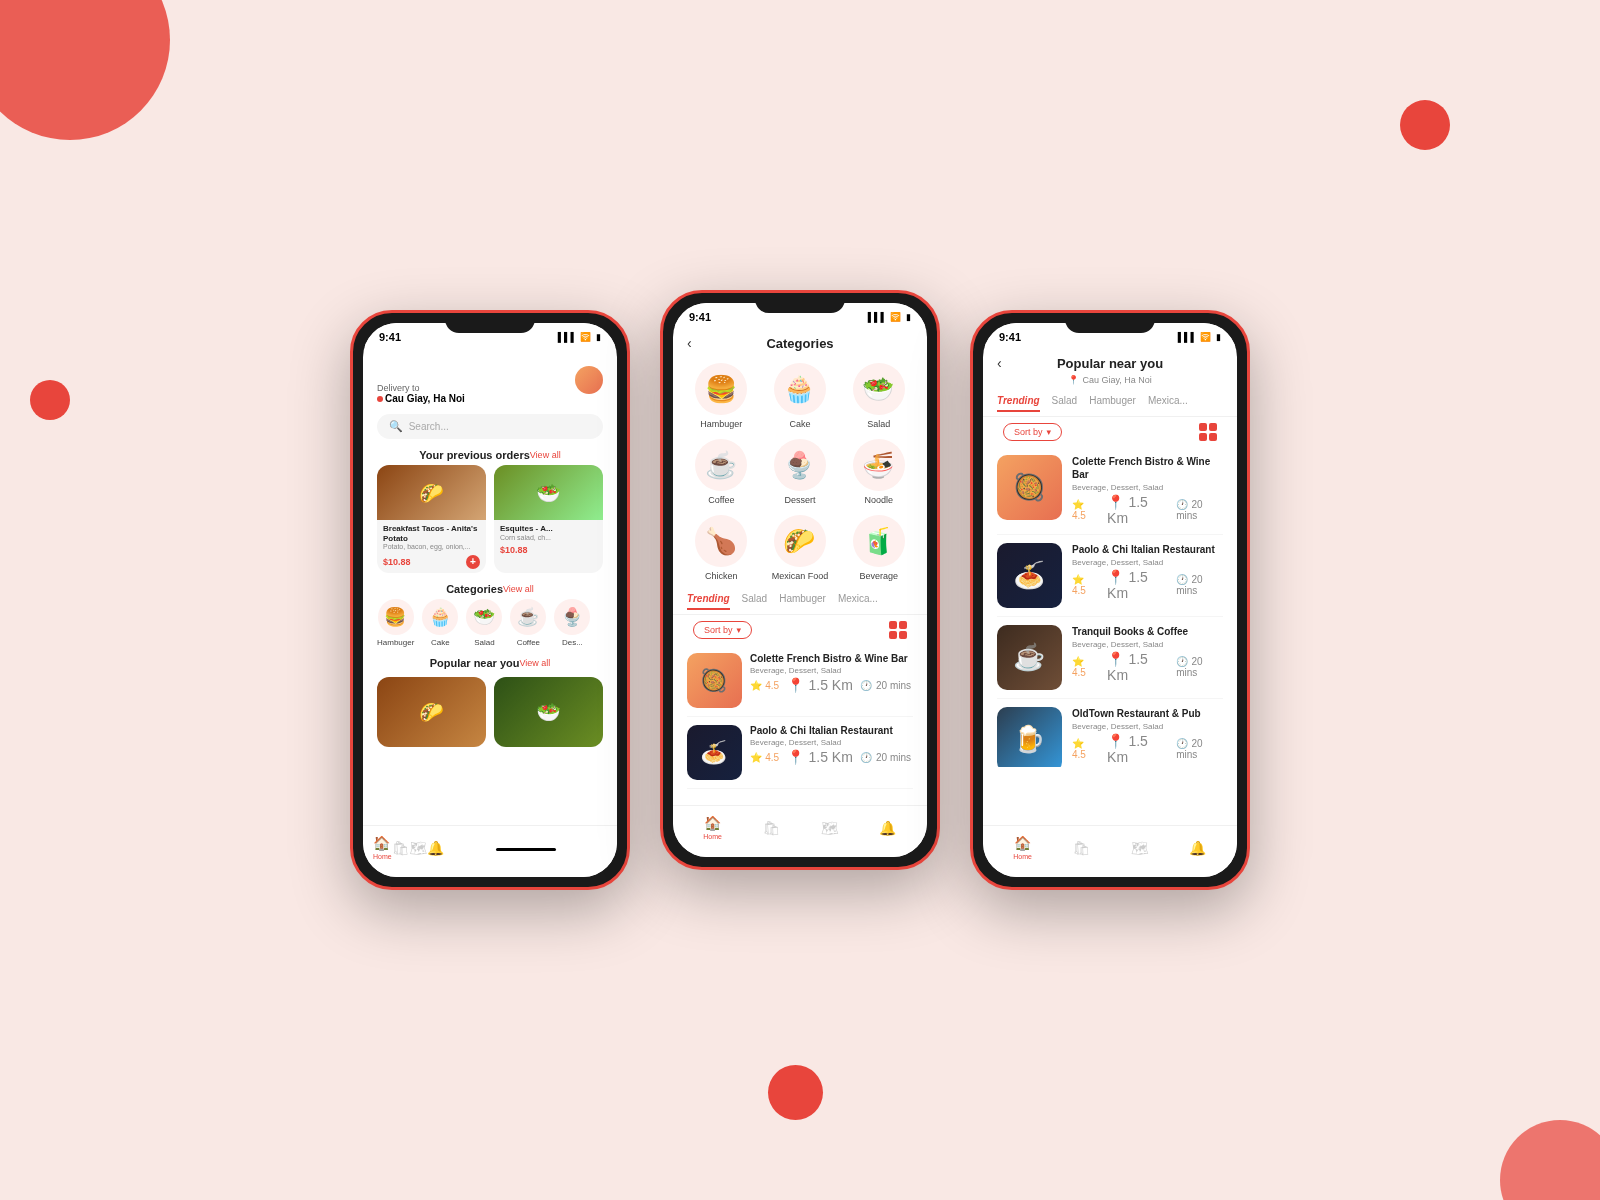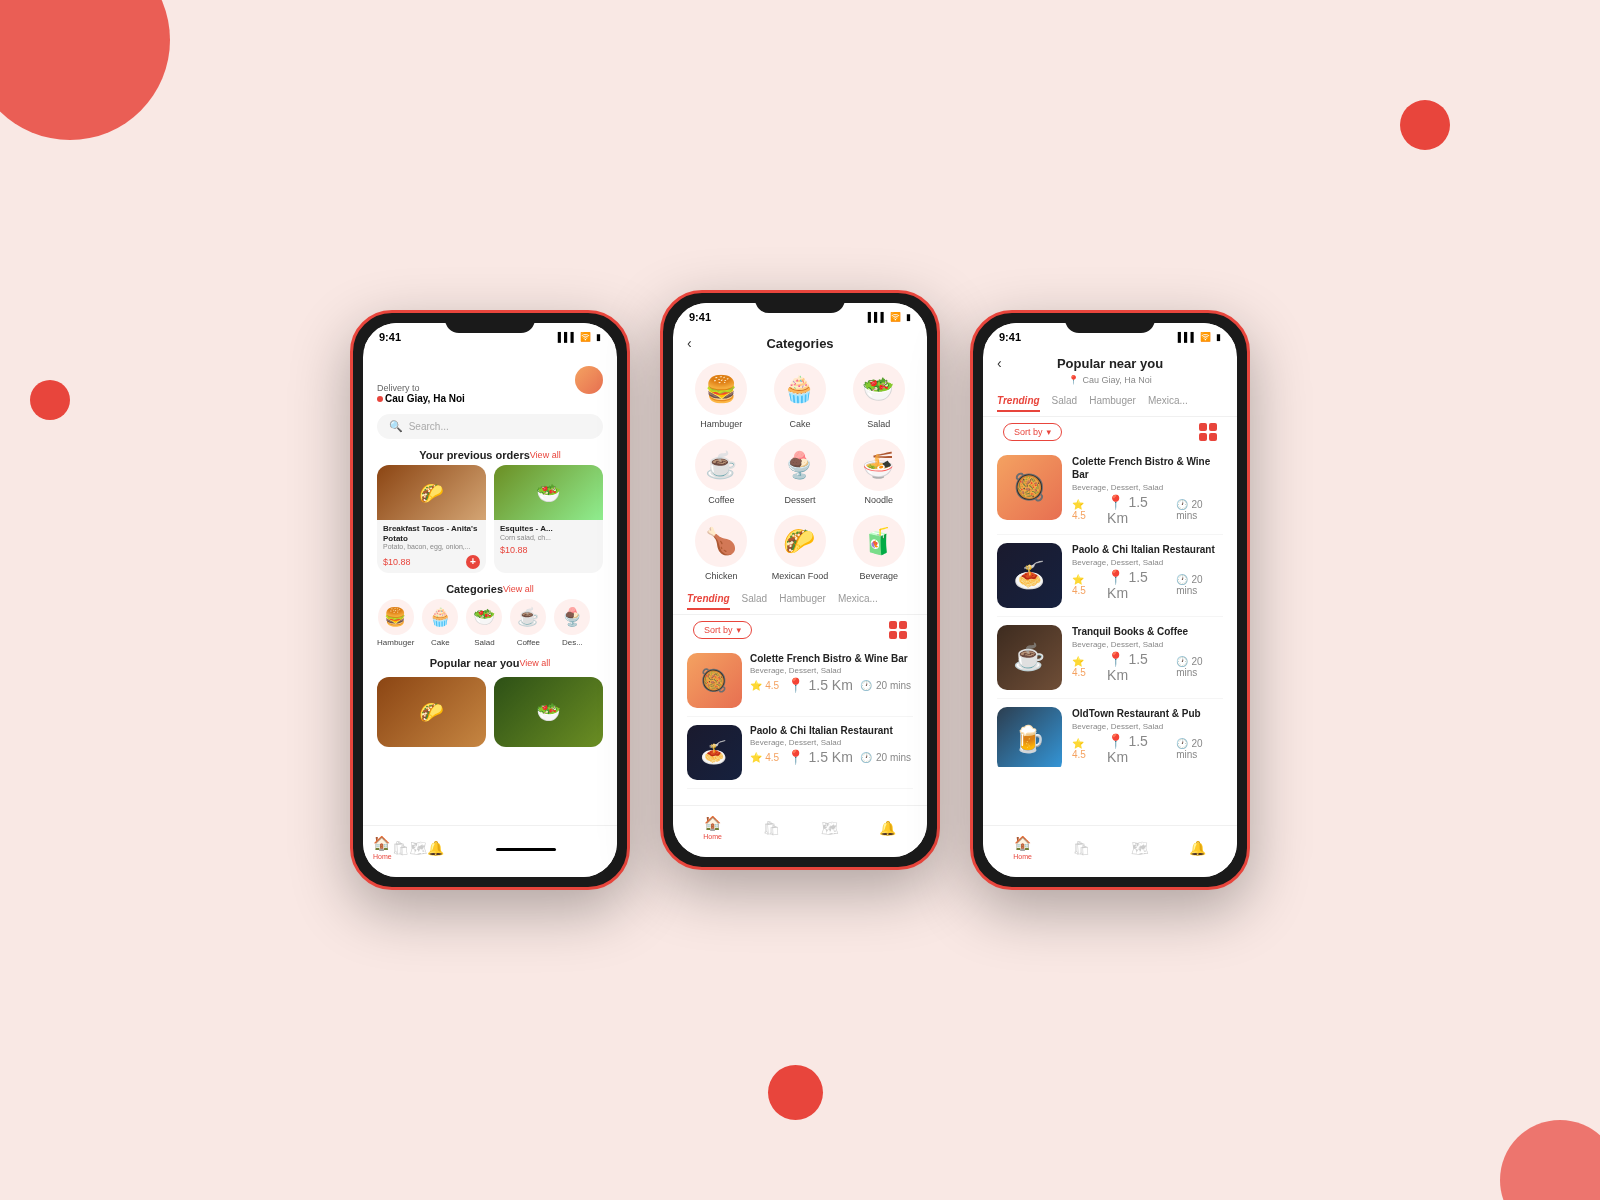--- a/index.html
+++ b/index.html
@@ -182,21 +182,21 @@
     .order-img.salad { background: linear-gradient(135deg, #6B8E23, #90EE90); }
     .order-info { padding: 4px 6px 4px; }
     .order-name { font-size: 8px; font-weight: 600; color: #222; line-height: 1.2; }
     .order-desc { font-size: 7px; color: #888; line-height: 1.2; }
     .order-price-row {
       display: flex;
       justify-content: space-between;
       align-items: center;
       margin-top: 3px;
     }
-    .order-price { font-size: 9px; font-weight: 400; color: #e8453c; }
+    .order-price { font-size: 9px; font-weight: 700; color: #e8453c; }
     .add-btn {
       width: 14px; height: 14px;
       background: #e8453c;
       border-radius: 50%;
       color: white;
       display: flex;
       align-items: center;
       justify-content: center;
       font-size: 10px;
       font-weight: 700;

